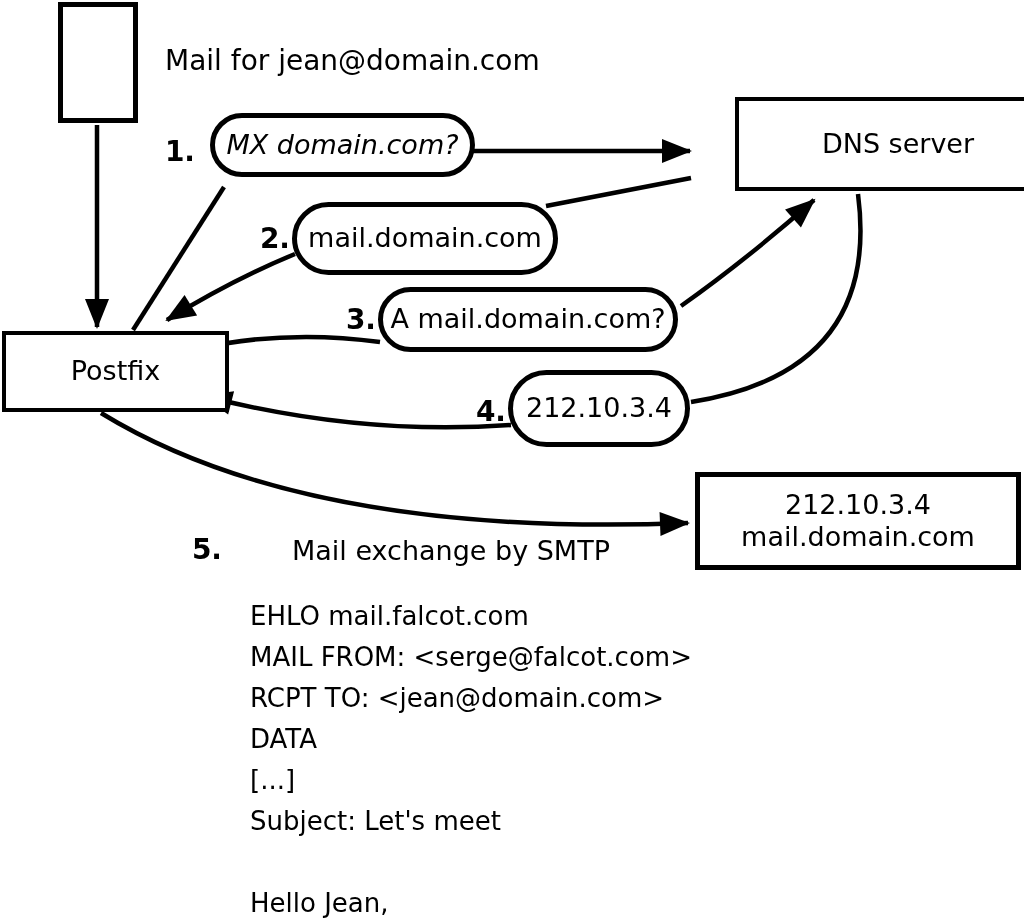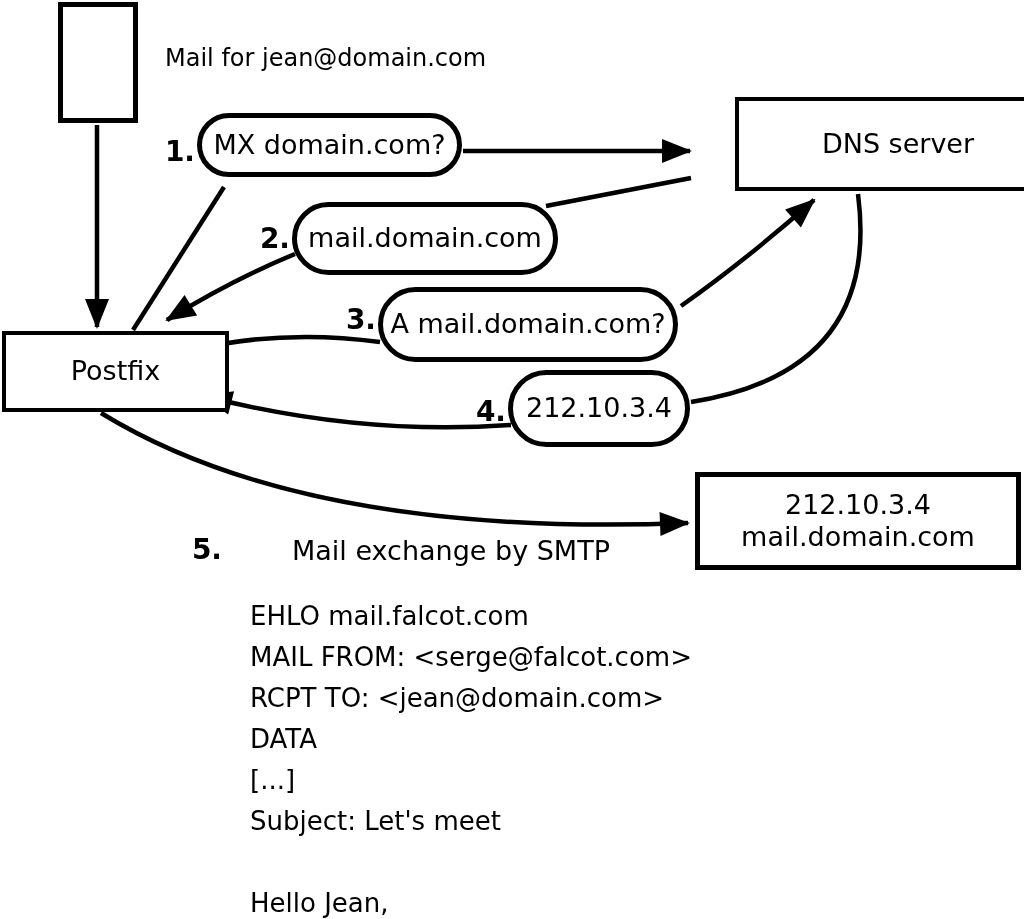--- a/index.html
+++ b/index.html
@@ -22,21 +22,21 @@
     text-align:center;
     z-index:1;
   }
   .pill{border-width:5px;border-radius:42px;}
   .thick{border-width:5px;}
   .step-num{
     position:absolute;z-index:2;
     font-size:28px;font-weight:bold;line-height:1;
     text-align:right;
   }
-  #mail-source-label{position:absolute;left:165px;top:44px;font-size:24px;z-index:1;}
+  #mail-source-label{position:absolute;left:165px;top:44px;font-size:28px;z-index:1;}
   #step5-label{position:absolute;left:250px;top:535px;font-size:27px;z-index:1;margin-left:42px;}
   #smtp-session{
     position:absolute;left:250px;top:596px;width:520px;
     font-size:26px;line-height:41px;
     white-space:pre-line;
     z-index:1;
   }
   .dest-lines{display:flex;flex-direction:column;align-items:center;}
 </style>
 </head>
@@ -76,29 +76,29 @@
     <span>DNS server</span>
   </div>
 
   <div class="node thick" style="left:695px;top:472px;width:326px;height:98px;">
     <span class="dest-lines">
       <span>212.10.3.4</span>
       <span>mail.domain.com</span>
     </span>
   </div>
 
-  <div class="node pill" style="left:197px;top:113px;width:265px;height:64px;">
+  <div class="node pill" style="left:210px;top:113px;width:265px;height:64px;font-style:italic;">
     <span>MX domain.com?</span>
   </div>
 
   <div class="node pill" style="left:292px;top:202px;width:266px;height:73px;">
     <span>mail.domain.com</span>
   </div>
 
-  <div class="node pill" style="left:378px;top:287px;width:300px;height:75px;">
+  <div class="node pill" style="left:378px;top:287px;width:300px;height:65px;">
     <span>A mail.domain.com?</span>
   </div>
 
   <div class="node pill" style="left:508px;top:370px;width:182px;height:77px;">
     <span>212.10.3.4</span>
   </div>
 
   <div class="step-num" style="left:137px;top:138px;width:58px;">1.</div>
   <div class="step-num" style="left:232px;top:225px;width:58px;">2.</div>
   <div class="step-num" style="left:318px;top:306px;width:58px;">3.</div>

